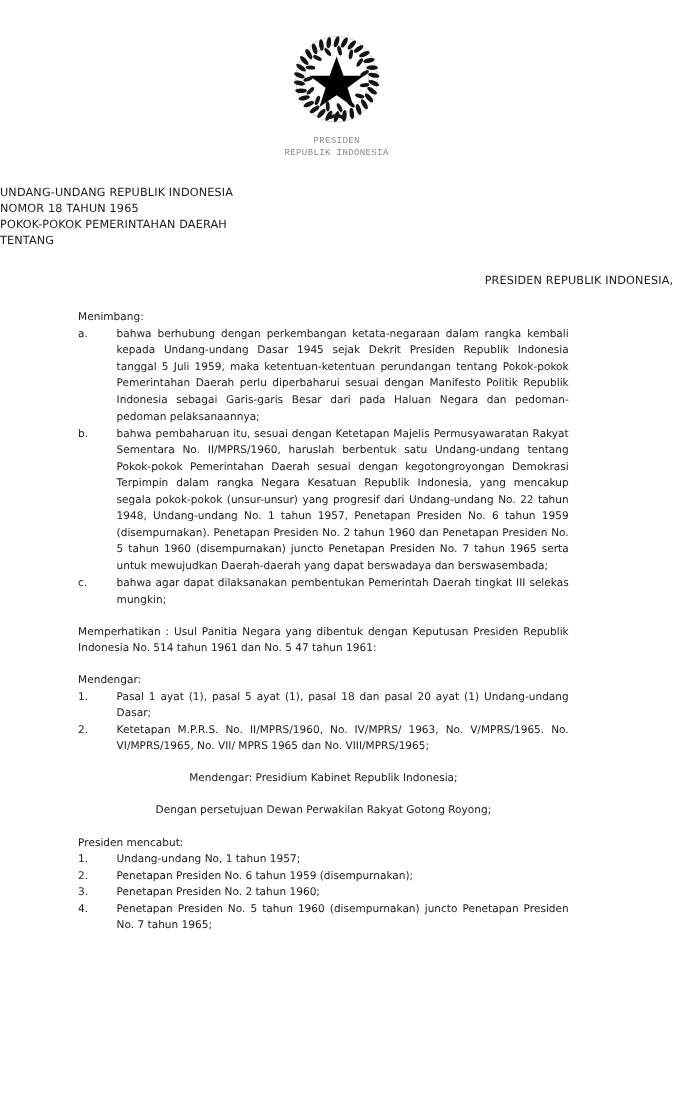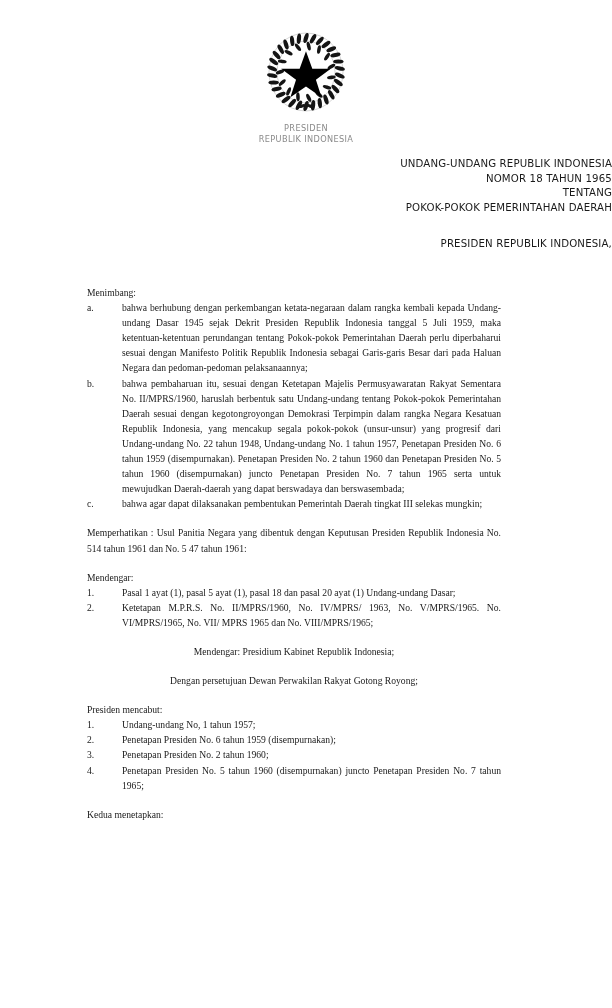--- a/index.html
+++ b/index.html
@@ -32,51 +32,51 @@
     display: block;
     margin: 0 auto;
   }
   .emblem-caption {
     margin-top: 7px;
     font-size: 8.2px;
     line-height: 11px;
     letter-spacing: 0.35px;
     color: #8a8a8a;
     text-align: center;
+    font-family: Liberation Mono, monospace;
   }
   .emblem-caption div {
     display: block;
   }
 
   
   .title-block {
-    margin-top: 12px;
-    text-align: right;
+    margin-top: 24px;
+    text-align: left;
     font-size: 10.2px;
     line-height: 14.5px;
     letter-spacing: 0.15px;
     color: #1a1a1a;
   }
   .title-block div { display: block; }
 
   .subject-line {
     margin-top: 22px;
     text-align: right;
     font-size: 10.2px;
     line-height: 14px;
     letter-spacing: 0.15px;
   }
 
   
   .body-area {
-    margin: 16px;
+    margin: 0;
     padding: 0 95px 0 71px;
     font-size: 9.6px;
     line-height: 15.1px;
-    font-family: Liberation Serif, serif;
   }
   .gap-18 { height: 18px; }
   .gap-14 { height: 14px; }
 
   .label-line {
     text-align: left;
   }
   .para-just {
     text-align: justify;
     text-justify: inter-word;
@@ -280,22 +280,22 @@
 
     <div class="emblem-caption">
       <div>PRESIDEN</div>
       <div>REPUBLIK INDONESIA</div>
     </div>
   </div>
 
   <div class="title-block">
     <div>UNDANG-UNDANG REPUBLIK INDONESIA</div>
     <div>NOMOR 18 TAHUN 1965</div>
+    <div>POKOK-POKOK PEMERINTAHAN DAERAH</div>
     <div>TENTANG</div>
-    <div>POKOK-POKOK PEMERINTAHAN DAERAH</div>
   </div>
 
   <div class="subject-line">PRESIDEN REPUBLIK INDONESIA,</div>
 
   <div class="body-area">
 
     <div class="gap-18"></div>
 
     <div class="label-line">Menimbang:</div>
 
@@ -360,16 +360,15 @@
       <div class="list-text">Penetapan Presiden No. 2 tahun 1960;</div>
     </div>
 
     <div class="list-row">
       <div class="list-marker">4.</div>
       <div class="list-text">Penetapan Presiden No. 5 tahun 1960 (disempurnakan) juncto Penetapan Presiden No. 7 tahun 1965;</div>
     </div>
 
     <div class="gap-14"></div>
 
-    <div class="label-line">Kedua menetapkan:</div>
 
   </div>
 </div>
 
 </body></html>

